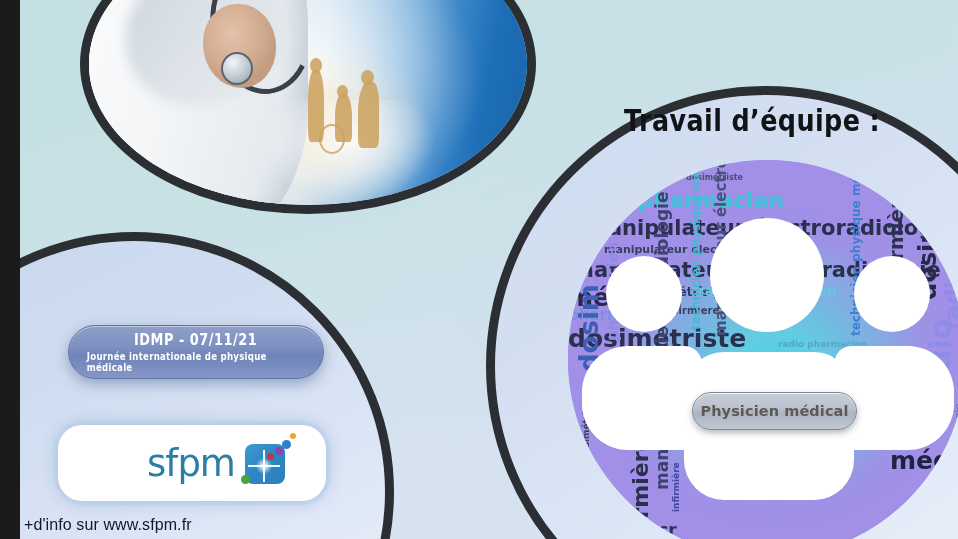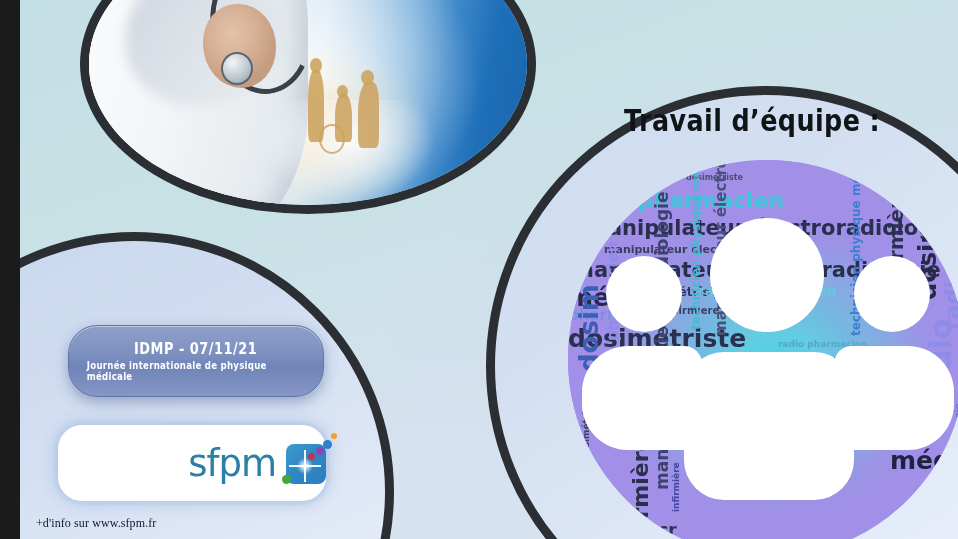--- a/index.html
+++ b/index.html
@@ -166,21 +166,21 @@
     z-index:9;
   }
   .pill-phys span{
     font-family:"DejaVu Sans", sans-serif;
     font-weight:700;font-size:14.5px;color:#5e5a52;
     letter-spacing:.1px;
   }
 
   
   .idmp{
-    position:absolute;left:48px;top:325px;width:256px;height:72px;
+    position:absolute;left:48px;top:325px;width:256px;height:54px;
     border-radius:29px;
     background:linear-gradient(180deg,#8f9fc9 0%,#7d90c0 40%,#6f84b8 58%,#8696c6 100%);
     border:1.4px solid #5f74ab;
     box-shadow:0 5px 14px rgba(70,90,140,.45), inset 0 1px 0 rgba(255,255,255,.45);
     display:flex;flex-direction:column;align-items:center;justify-content:center;
     z-index:9;
   }
   .idmp .l1{
     font-family:"DejaVu Sans", sans-serif;font-weight:700;font-size:15px;color:#ffffff;
     transform:scaleX(.86);letter-spacing:.6px;margin-bottom:2px;
@@ -189,21 +189,21 @@
     font-family:"DejaVu Sans", sans-serif;font-weight:700;font-size:10px;color:#ffffff;
     transform:scaleX(.86);letter-spacing:.3px;
   }
 
   
   .logo-card{
     position:absolute;left:38px;top:425px;width:268px;height:76px;
     border-radius:24px;background:#ffffff;
     box-shadow:0 0 16px rgba(150,175,215,.85), 0 0 0 4px rgba(205,220,242,.55);
     z-index:9;
-    display:flex;flex-direction:row;align-items:center;justify-content:flex-end;padding-left:48px;
+    display:flex;flex-direction:column;align-items:center;justify-content:center;padding-left:48px;
   }
   .logo-row{display:flex;align-items:center;gap:10px;margin-top:2px;}
   .sfpm-word{
     font-family:"DejaVu Sans", sans-serif;
     font-weight:400;font-size:37px;color:#2a7fa4;letter-spacing:-1px;line-height:.9;
   }
   .sfpm-mark{
     position:relative;width:40px;height:40px;border-radius:8px;
     background:linear-gradient(135deg,#3f9bd0 0%,#2e88c4 45%,#2b7fbc 100%);
   }
@@ -218,23 +218,23 @@
   .sfpm-mark .star:before{left:9px;top:-6px;width:2px;height:32px;filter:blur(.6px);}
   .sfpm-mark .star:after{left:-6px;top:9px;width:32px;height:2px;filter:blur(.6px);}
   .dot{position:absolute;border-radius:50%;}
   .sfpm-sub{
     font-family:"DejaVu Sans", sans-serif;
     font-size:8.6px;color:#3c4248;letter-spacing:.55px;margin-top:3px;white-space:nowrap;
   }
 
   
   .footer{
-    position:absolute;left:16px;top:516px;
-    font-family:Liberation Serif, serif;
-    font-size:12px;color:#101a2e;letter-spacing:.1px;
+    position:absolute;left:4px;top:516px;
+    font-family:Liberation Sans, sans-serif;
+    font-size:16px;color:#101a2e;letter-spacing:.1px;
     z-index:9;
   }
 </style>
 </head>
 <body>
 
 <div class="slide">
 
   <div class="bg-wash"></div>
   <div class="bg-wash2"></div>
@@ -314,20 +314,23 @@
       <div class="pb" style="left:14px;top:186px;width:120px;height:104px;border-radius:46px 18px 18px 46px;"></div>
 
       <div class="ph" style="left:142px;top:58px;width:114px;height:114px;"></div>
       <div class="pb" style="left:116px;top:192px;width:170px;height:148px;border-radius:40px;"></div>
 
       <div class="ph" style="left:286px;top:96px;width:76px;height:76px;"></div>
       <div class="pb" style="left:266px;top:186px;width:120px;height:104px;border-radius:18px 46px 46px 18px;"></div>
     </div>
   </div>
 
+  <div class="pill-phys">
+    <span>Physicien médical</span>
+  </div>
 
   <div class="idmp">
     <div class="l1">IDMP - 07/11/21</div>
     <div class="l2">Journée  internationale  de physique  médicale</div>
   </div>
 
   <div class="logo-card">
     <div class="logo-row">
       <div class="sfpm-word">sfpm</div>
       <div class="sfpm-mark">

